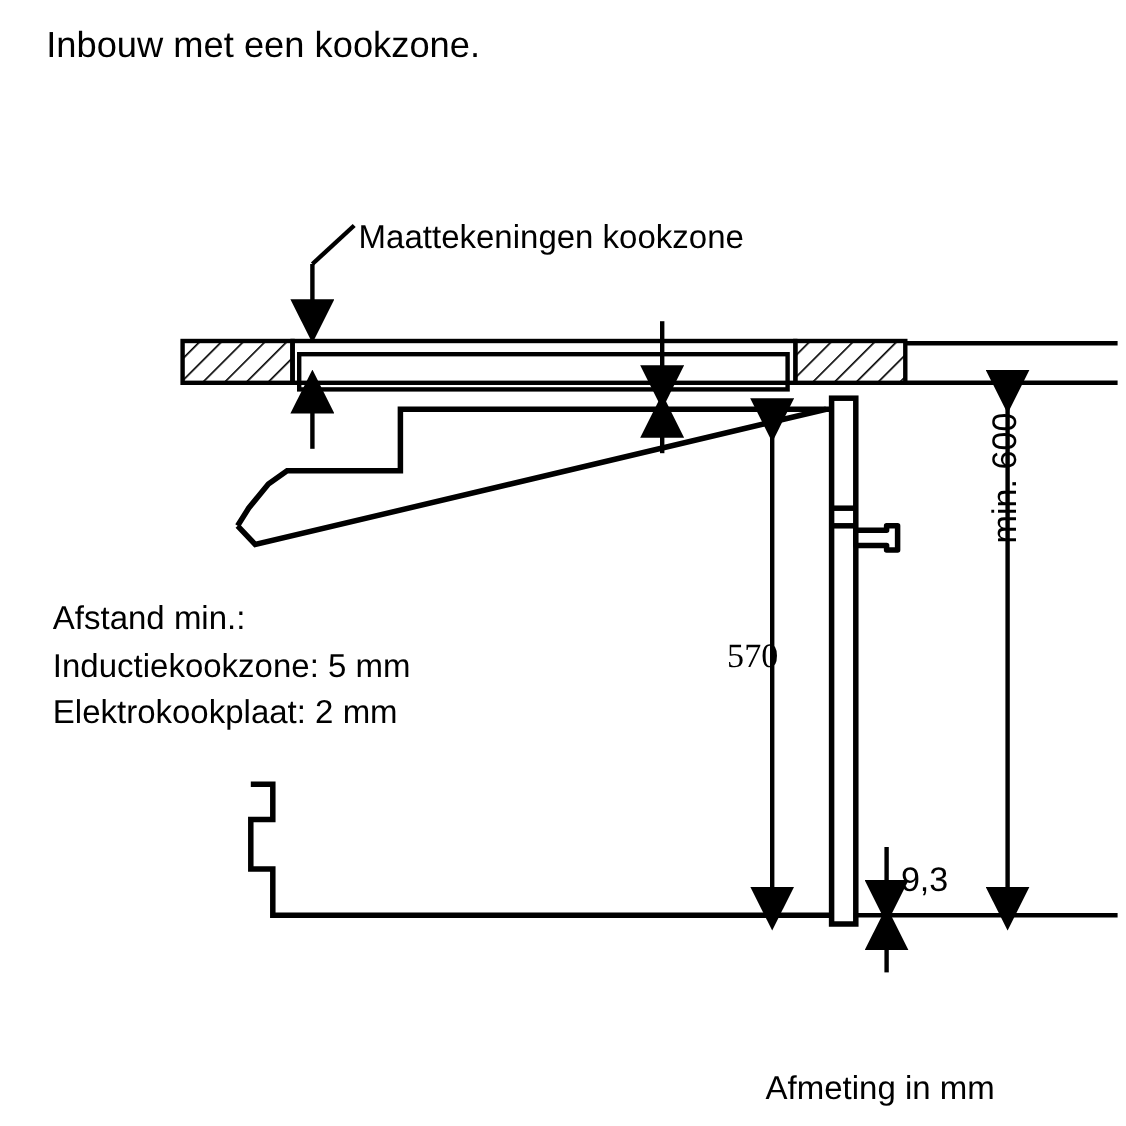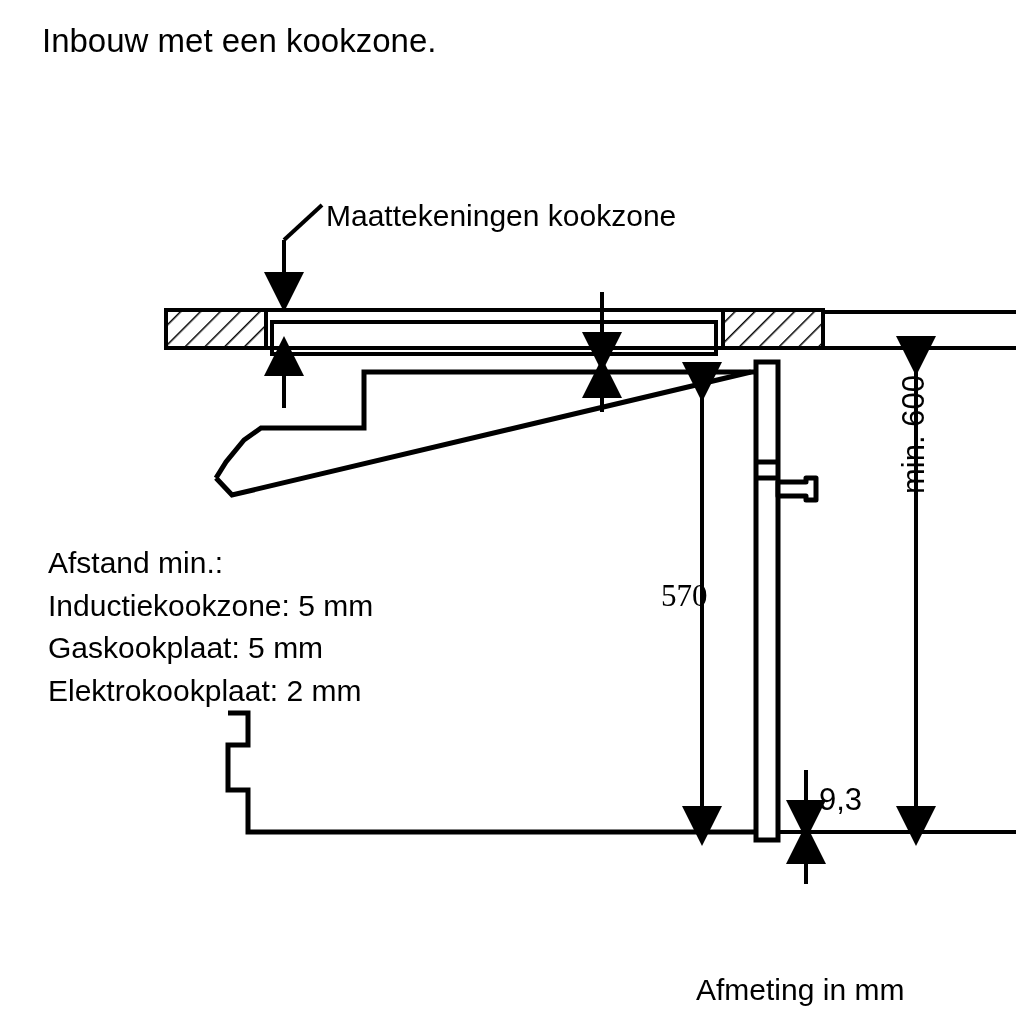--- a/index.html
+++ b/index.html
@@ -169,21 +169,20 @@
 
   </svg>
 
   <div class="txt callout-top">
     <div>Maattekeningen kookzone</div>
   </div>
 
   <div class="txt note-block">
     <div>Afstand min.:</div>
     <div>Inductiekookzone: 5 mm</div>
-    <div>Gaskookplaat: 5 mm</div>
     <div>Elektrokookplaat: 2 mm</div>
   </div>
 
   <div class="txt dim-570">570</div>
   <div class="txt dim-75">9,3</div>
   <div class="txt dim-min600">min. 600</div>
 
   <div class="txt units">Afmeting in mm</div>
 
 </div>

